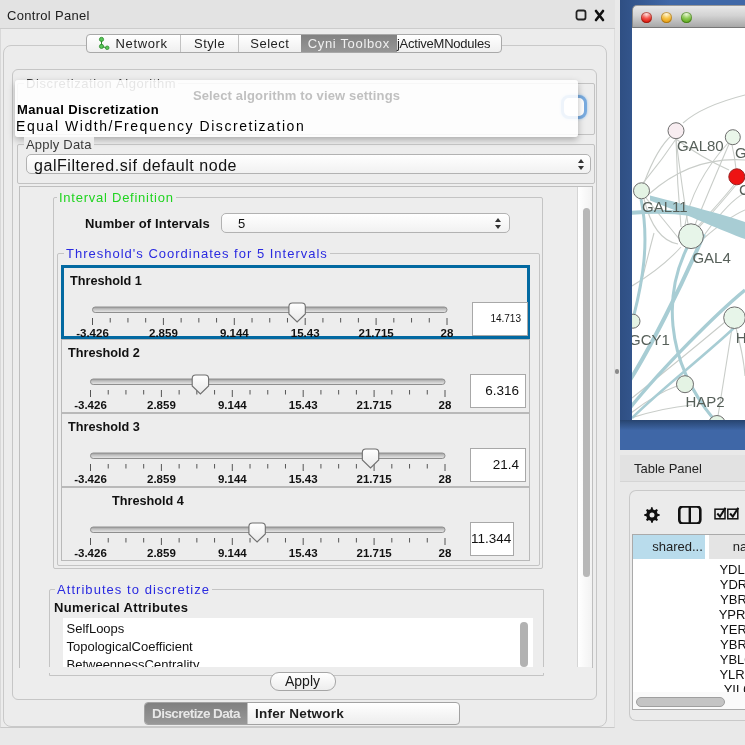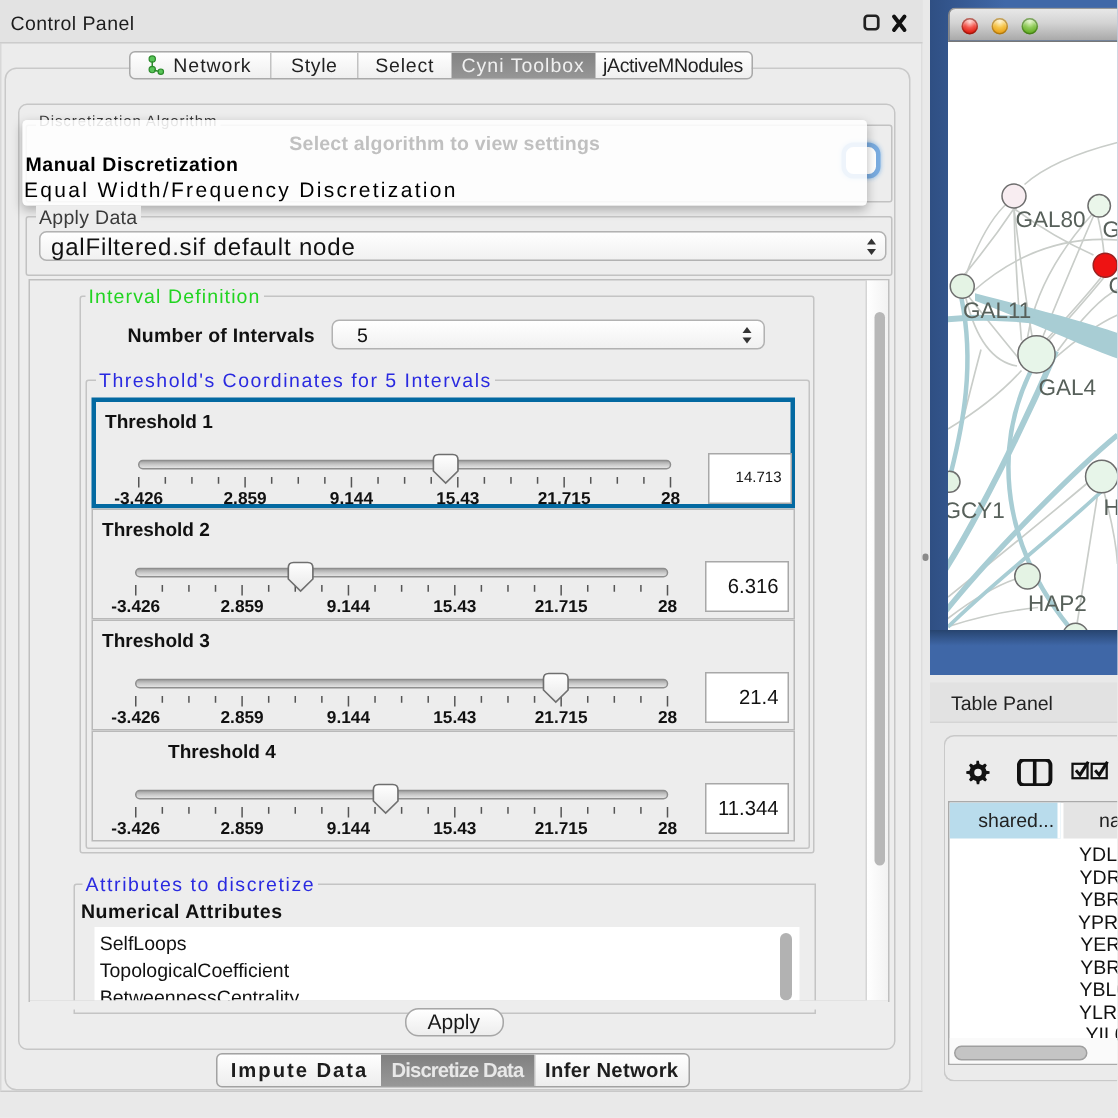--- a/index.html
+++ b/index.html
@@ -38,31 +38,31 @@
     </div>
   <div style="width:58px;display:flex;align-items:center;justify-content:center;color:#222;border-left:1px solid #c2c2c2;box-sizing:border-box;">
       <span style="letter-spacing:0.42px;">Style</span>
     </div>
   <div style="width:63px;display:flex;align-items:center;justify-content:center;color:#222;border-left:1px solid #c2c2c2;box-sizing:border-box;">
       <span style="letter-spacing:0.52px;">Select</span>
     </div>
   <div style="width:96.5px;display:flex;align-items:center;justify-content:center;background:linear-gradient(#828282,#969696);color:#f0f0f0;box-sizing:border-box;">
       <span style="letter-spacing:0.67px;">Cyni Toolbox</span>
     </div>
-  <div style="width:104px;display:flex;align-items:center;justify-content:center;color:#222;box-sizing:border-box;">
+  <div style="width:104px;display:flex;align-items:center;color:#222;box-sizing:border-box;">
       <span style="letter-spacing:-0.23px;">jActiveMNodules</span>
     </div>
 </div>
 
 
 <div class="abs" style="left:12px;top:69px;width:585px;height:631px;background:#ededed;border:1px solid #c6c6c6;border-radius:6px;box-sizing:border-box;"></div>
 
 
 <div class="abs" style="left:17px;top:83px;width:576px;height:50px;border:1px solid #c2c2c2;border-radius:2px;"></div>
-<div class="grouptitle" style="left:24px;top:76px;font-size:10px;letter-spacing:0.6px;color:#3a3a3a;background:#ededed;">Discretization Algorithm</div>
+<div class="grouptitle" style="left:24px;top:76px;font-size:13px;letter-spacing:0.6px;color:#3a3a3a;background:#ededed;">Discretization Algorithm</div>
 
 <div class="abs" style="left:561px;top:95px;width:26px;height:24px;border:3px solid #79abdf;border-radius:8px;background:#fff;box-sizing:border-box;box-shadow:0 0 3px #9cc3e8;"></div>
 
 
 <div class="abs" style="left:15px;top:80px;width:563px;height:57px;background:rgba(255,255,255,0.87);border-radius:3px;box-shadow:0 3px 7px rgba(0,0,0,0.28);"></div>
 <div class="abs" style="left:15px;top:87.5px;width:563px;text-align:center;font-size:13px;font-weight:bold;letter-spacing:0.15px;color:#c0c0c0;">Select algorithm to view settings</div>
 <div class="abs" style="left:17px;top:101.5px;font-size:13px;font-weight:bold;letter-spacing:0.4px;color:#000;">Manual Discretization</div>
 <div class="abs" style="left:16px;top:117.5px;font-size:14px;letter-spacing:1.55px;color:#000;">Equal Width/Frequency Discretization</div>
 
 
@@ -227,41 +227,40 @@
         <line x1="365.275" y1="50" x2="365.275" y2="54.5" stroke="#555" stroke-width="1"></line>
         <line x1="383" y1="50" x2="383" y2="57" stroke="#555" stroke-width="1"></line>
         <path d="M 186.915 38.5 q 0 -3.5 3.5 -3.5 l 9.4 0 q 3.5 0 3.5 3.5 l 0 7.5 L 195.11499999999998 54 L 186.915 46 Z" fill="url(#thm)" stroke="#6f6f6f" stroke-width="1.1"></path>
       </svg>
       <div style="position:absolute;left:-1.5px;top:59px;width:60px;text-align:center;font-size:11.5px;font-weight:bold;color:#111;">-3.426</div>
       <div style="position:absolute;left:69.4px;top:59px;width:60px;text-align:center;font-size:11.5px;font-weight:bold;color:#111;">2.859</div>
       <div style="position:absolute;left:140.3px;top:59px;width:60px;text-align:center;font-size:11.5px;font-weight:bold;color:#111;">9.144</div>
       <div style="position:absolute;left:211.2px;top:59px;width:60px;text-align:center;font-size:11.5px;font-weight:bold;color:#111;">15.43</div>
       <div style="position:absolute;left:282.1px;top:59px;width:60px;text-align:center;font-size:11.5px;font-weight:bold;color:#111;">21.715</div>
       <div style="position:absolute;left:353px;top:59px;width:60px;text-align:center;font-size:11.5px;font-weight:bold;color:#111;">28</div>
-      <div style="position:absolute;left:408px;top:34px;width:56px;height:34px;background:#fff;border:1px solid #a8a8a8;box-sizing:border-box;font-size:13.5px;color:#111;text-align:right;line-height:32px;padding-right:6px;">11.344</div>
+      <div style="position:absolute;left:408px;top:34px;width:44px;height:34px;background:#fff;border:1px solid #a8a8a8;box-sizing:border-box;font-size:13.5px;color:#111;text-align:right;line-height:32px;padding-right:6px;">11.344</div>
     </div>
   </div>
 
 
 <div class="abs" style="left:49px;top:589px;width:493px;height:85px;border:1px solid #c4c4c4;border-top-left-radius:2px;"></div>
 <div class="grouptitle" style="left:55px;top:582px;font-size:13px;letter-spacing:1.05px;color:#2a2ae0;">Attributes to discretize</div>
 <div class="abs" style="left:54px;top:600px;font-size:13px;font-weight:bold;letter-spacing:0.35px;color:#111;">Numerical Attributes</div>
 <div class="abs" style="left:63px;top:618px;width:470px;height:49px;background:#ffffff;overflow:hidden;">
   <div style="margin:2px 0 0 3.5px;font-size:13px;color:#111;line-height:18px;">SelfLoops<br>TopologicalCoefficient<br>BetweennessCentrality</div>
 </div>
 <div class="abs" style="left:519.5px;top:621.5px;width:8px;height:45px;background:#b2b2b2;border-radius:4px;"></div>
 
 <div class="abs" style="left:20px;top:667px;width:572px;height:6px;background:#ededed;"></div>
 
 
 <div class="abs" style="left:269.5px;top:672px;width:66px;height:19px;background:linear-gradient(#ffffff,#ededed);border:1px solid #a6a6a6;border-radius:9px;box-sizing:border-box;text-align:center;font-size:14px;color:#1a1a1a;line-height:17px;">Apply</div>
 
 
 <div class="abs" style="left:144px;top:702px;width:316px;height:23px;display:flex;font-size:13.5px;font-weight:bold;border:1px solid #a2a2a2;border-radius:4px;background:linear-gradient(#ffffff,#ededed);box-sizing:border-box;overflow:hidden;">
-  <div style="width:110px;display:flex;align-items:center;justify-content:center;color:#1d1d1d;box-sizing:border-box;letter-spacing:1.3px;">Impute Data</div>
   <div style="width:102px;display:flex;align-items:center;justify-content:center;background:linear-gradient(#808080,#989898);color:#e8e8e8;box-sizing:border-box;letter-spacing:-0.6px;">Discretize Data</div>
   <div style="width:104px;display:flex;align-items:center;justify-content:center;color:#1d1d1d;border-left:1px solid #c2c2c2;box-sizing:border-box;letter-spacing:0.2px;">Infer Network</div>
 </div>
 
 
 <div class="abs" style="left:615px;top:369px;width:4px;height:5px;background:#8a8a8a;border-radius:2px;"></div>
 
 
 <div class="abs" style="left:620px;top:0;width:125px;height:450px;background:linear-gradient(90deg,#2f4f83,#4068a8 40%);"></div>
 <div class="abs" style="left:620px;top:420px;width:125px;height:30px;background:linear-gradient(#27446f,#3f67a7 35%,#3f67a7);"></div>

